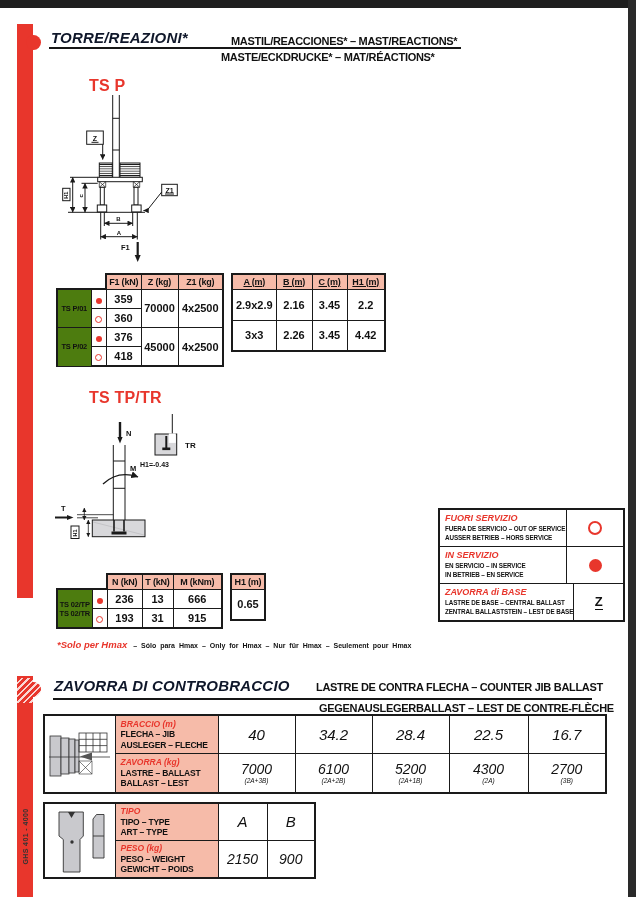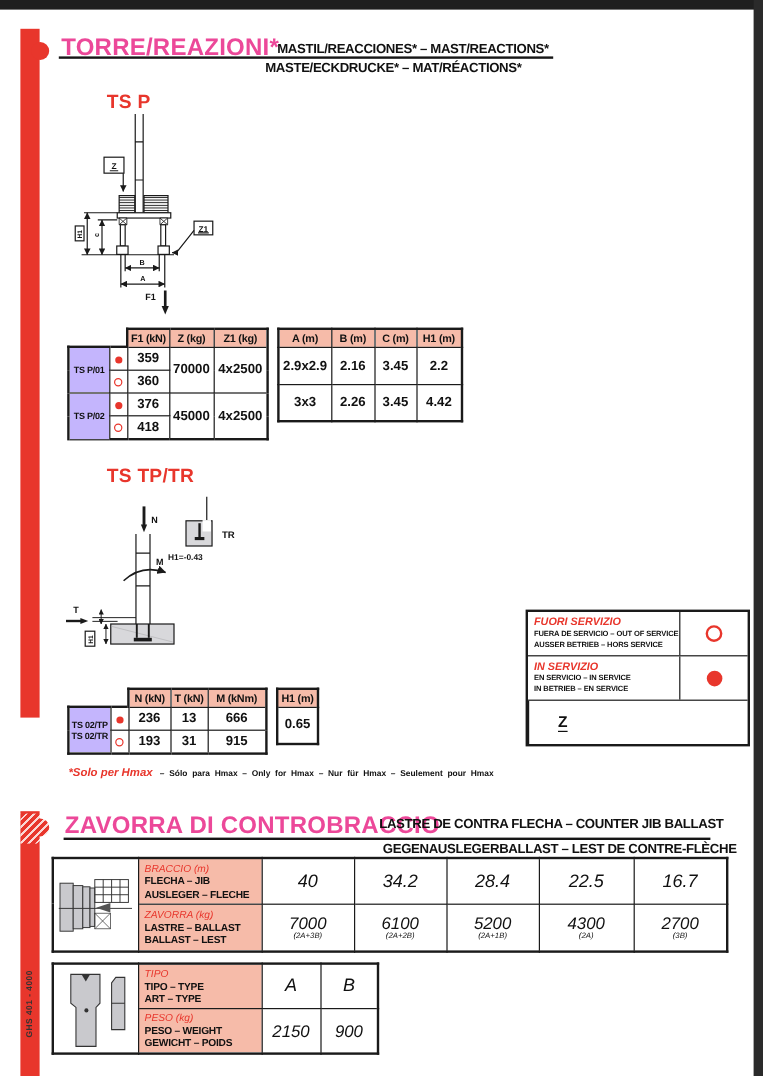--- a/index.html
+++ b/index.html
@@ -4,33 +4,33 @@
 <style>
   html,body{margin:0;padding:0;background:#fff;}
   #page{position:relative;width:636px;height:897px;background:#fff;overflow:hidden;
         font-family:"Liberation Sans",sans-serif;color:#111;}
   .abs{position:absolute;}
   .top-border{left:0;top:0;width:636px;height:8px;background:#1f1f1f;}
   .right-border{left:628px;top:0;width:8px;height:897px;background:#2a2a2a;}
   .redbar{background:#e8362c;}
   .bump{background:#e8362c;border-radius:50%;}
   .hatch{background:repeating-linear-gradient(135deg,transparent 0 3px,rgba(255,255,255,.8) 3px 4.6px);}
-  .title-red{color:#ec4899;font-weight:bold;font-size:20px;letter-spacing:.2px;white-space:nowrap;}
+  .title-red{color:#0f172a;font-style:italic;font-weight:bold;font-size:15px;letter-spacing:.2px;white-space:nowrap;}
   .subline{font-weight:bold;font-size:11px;letter-spacing:-.3px;white-space:nowrap;}
   .rule{background:#161616;height:2px;}
   .sec-head{color:#e8362c;font-weight:bold;font-size:16px;white-space:nowrap;letter-spacing:.2px;margin-left:41px;}
   .ghs{font-size:7px;font-weight:bold;color:#333;letter-spacing:.4px;white-space:nowrap;
        transform:rotate(-90deg);text-align:center;width:80px;}
   
   table.dt{border-collapse:collapse;position:absolute;table-layout:fixed;}
   table.dt td,table.dt th{border:1px solid #1a1a1a;padding:0;text-align:center;vertical-align:middle;overflow:hidden;}
   table.dt2{border:2px solid #1a1a1a;}
   .hdr{background:#f6bba9;font-weight:bold;font-size:9px;letter-spacing:-.2px;}
   .val{font-weight:bold;font-size:11px;}
-  .lblc{background:#c4b5fd;font-size:7.5px;font-weight:bold;letter-spacing:-.2px;}
+  .lblc{background:#4d7c0f;font-size:7.5px;font-weight:bold;letter-spacing:-.2px;}
   .nob{border:none !important;background:transparent;}
   .btk{border-top-width:2px !important;margin-top:44px;} .bbk{border-bottom-width:2px !important;}
   .blk{border-left-width:2px !important;} .brk{border-right-width:2px !important;}
   .dotf{display:inline-block;width:6px;height:6px;border-radius:50%;background:#e8362c;}
   .doto{display:inline-block;width:5px;height:5px;border-radius:50%;border:1.5px solid #e8362c;background:#fff;}
   
   .legend{border:2px solid #1a1a1a;display:flex;flex-direction:column;background:#fff;}
   .lrow{height:36px;display:flex;border-bottom:1px solid #1a1a1a;}
   .lrow:last-child{border-bottom:none;}
   .ltxt{flex:1;padding:3px 0 0 5px;}
@@ -38,21 +38,21 @@
   .ltitle{color:#e8362c;font-style:italic;font-weight:bold;font-size:9px;margin-bottom:2px;white-space:nowrap;}
   .lline{font-size:6.3px;font-weight:bold;letter-spacing:-.1px;line-height:8.5px;white-space:nowrap;}
   .symf{width:13px;height:13px;border-radius:50%;background:#e8362c;}
   .symo{width:10px;height:10px;border-radius:50%;border:2px solid #e8362c;background:#fff;}
   .symz{font-size:13px;font-weight:bold;border-bottom:1.5px solid #111;line-height:14px;}
   
   .fn-red{color:#e8362c;font-style:italic;font-weight:bold;font-size:9.5px;}
   .fn-black{font-weight:bold;font-size:7px;word-spacing:2px;margin-left:6px;letter-spacing:0;}
   
   .hcell{background:#f6bba9;text-align:left !important;padding:2px 0 2px 5px !important;}
-  .hit{color:#e8362c;font-style:italic;font-weight:normal;font-size:8.5px;line-height:10.5px;white-space:nowrap;}
+  .hit{color:#e8362c;font-style:italic;font-weight:bold;font-size:8.5px;line-height:10.5px;white-space:nowrap;}
   .hln{font-size:8.5px;font-weight:bold;letter-spacing:-.2px;line-height:10.5px;white-space:nowrap;}
   .big{font-style:italic;font-size:15px;}
   .big2{font-style:italic;font-size:14px;}
   .combo{font-style:italic;font-size:6.5px;line-height:7.5px;}
   .diagcell{background:#fff;}
   svg text{font-family:"Liberation Sans",sans-serif;font-weight:bold;fill:#111;}
 </style>
 </head>
 <body>
 
@@ -164,21 +164,21 @@
     </table>
 
   <table class="dt dt2" style="left:231px;top:273px;">
     <colgroup>
         <col style="width:44px">
         <col style="width:36px">
         <col style="width:35px">
         <col style="width:38px">
       </colgroup>
     <tbody>
-        <tr style="height:15px;">
+        <tr style="height:15px;text-decoration:underline;">
       <th class="hdr">A (m)</th>
       <th class="hdr">B (m)</th>
       <th class="hdr">C (m)</th>
       <th class="hdr">H1 (m)</th>
     </tr>
     <tr style="height:31px;">
       <td class="val">2.9x2.9</td>
       <td class="val">2.16</td>
       <td class="val">3.45</td>
       <td class="val">2.2</td>
@@ -246,20 +246,25 @@
       <div class="ltxt">
         <div class="ltitle">IN SERVIZIO</div>
         <div class="lline">EN SERVICIO  –  IN SERVICE</div>
         <div class="lline">IN BETRIEB  –  EN SERVICE</div>
       </div>
       <div class="lsym">
           <span class="symf"></span>
         </div>
     </div>
     <div class="lrow">
+      <div class="ltxt">
+        <div class="ltitle">ZAVORRA di BASE</div>
+        <div class="lline">LASTRE DE BASE  –  CENTRAL BALLAST</div>
+        <div class="lline">ZENTRAL BALLASTSTEIN  –  LEST DE BASE</div>
+      </div>
       <div class="lsym">
           <span class="symz">Z</span>
         </div>
     </div>
   </div>
 
   <table class="dt" style="left:56px;top:573px;">
     <colgroup>
         <col style="width:35px">
         <col style="width:15px">

